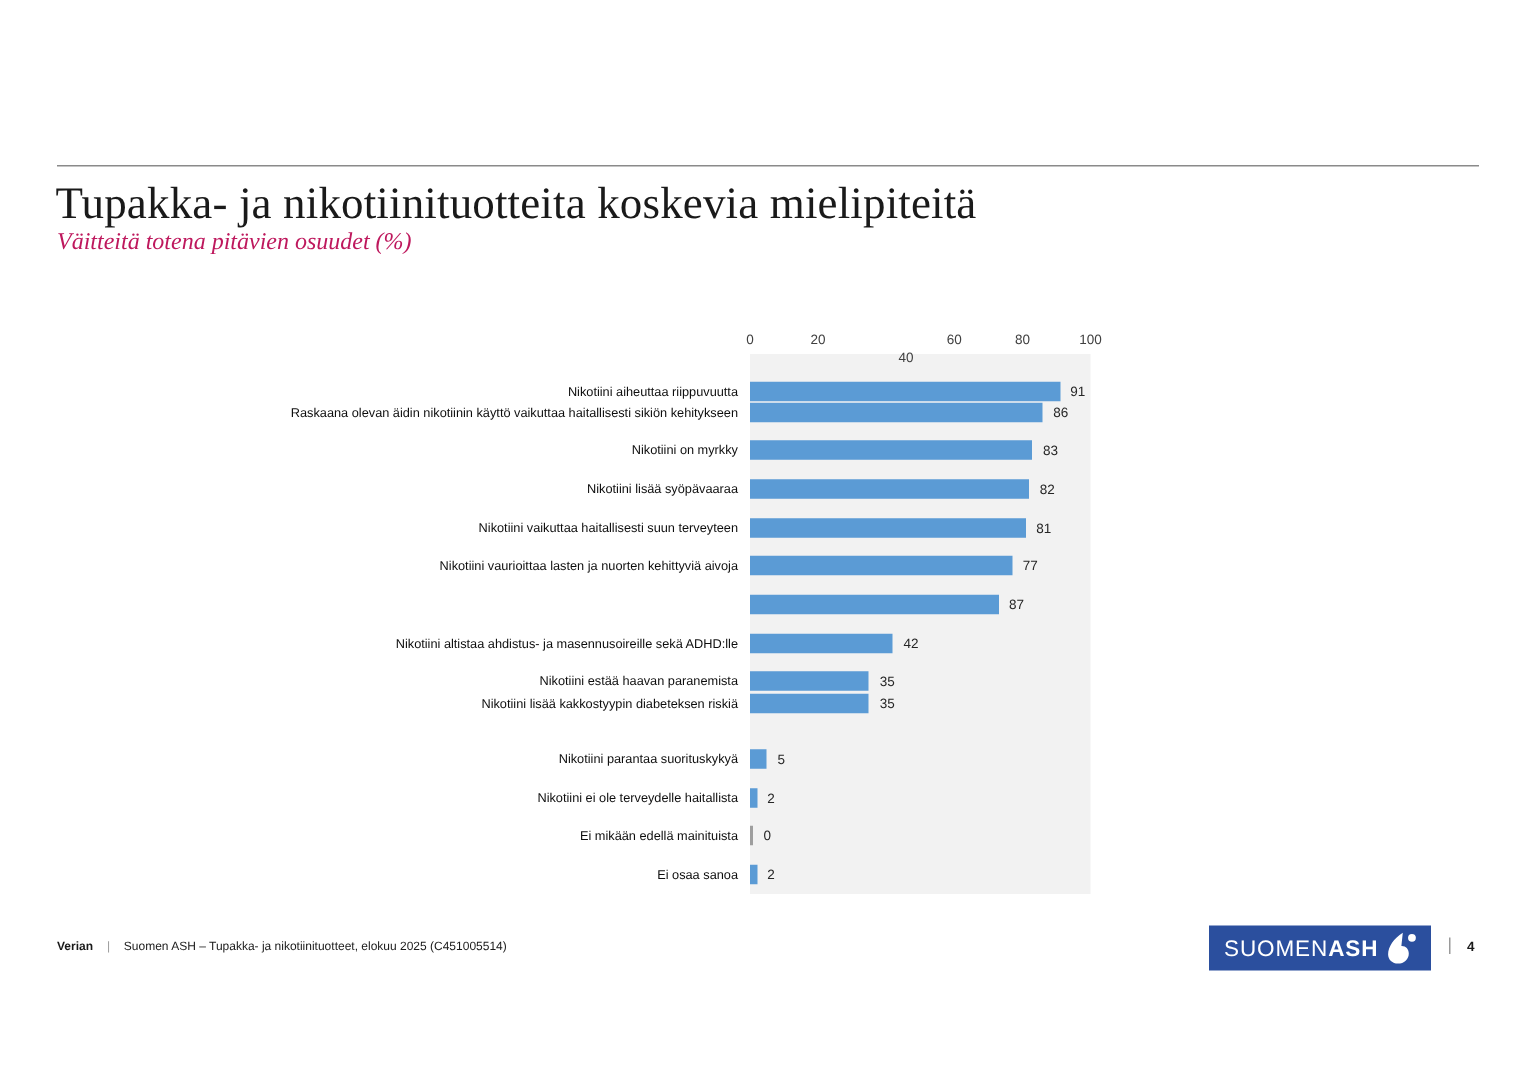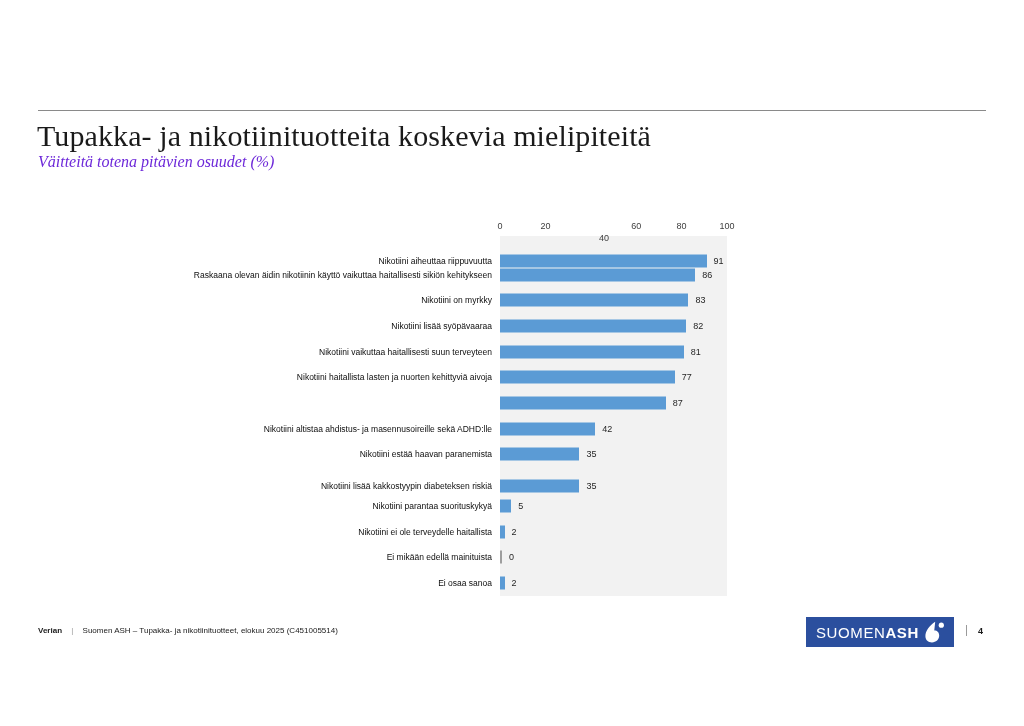--- a/index.html
+++ b/index.html
@@ -40,21 +40,21 @@
   }
   #subtitle {
     position: absolute;
     left: 38px;
     top: 153px;
     width: 900px;
     font-family: "Liberation Serif", serif;
     font-size: 16px;
     font-style: italic;
     font-weight: 400;
-    color: #6d28d9;
+    color: #be185d;
     white-space: nowrap;
   }
 
   
   #chart {
     position: absolute;
     left: 0;
     top: 0;
     width: 1024px;
     height: 726px;
@@ -237,21 +237,21 @@
         <div class="bar-value" style="left: 686.14px; top: 50%;">82</div>
       </div>
       <div class="bar-row" style="top: 338.8px;">
         <div class="cat-label">Nikotiini vaikuttaa haitallisesti suun terveyteen</div>
         <div class="bar-track" style="width: 183.87px;">
           <div class="bar" style="width: 183.87px; background: rgb(91, 155, 213);"></div>
         </div>
         <div class="bar-value" style="left: 683.87px; top: 50%;">81</div>
       </div>
       <div class="bar-row" style="top: 364.5px;">
-        <div class="cat-label">Nikotiini haitallista lasten ja nuorten kehittyviä aivoja</div>
+        <div class="cat-label">Nikotiini vaurioittaa lasten ja nuorten kehittyviä aivoja</div>
         <div class="bar-track" style="width: 174.79px;">
           <div class="bar" style="width: 174.79px; background: rgb(91, 155, 213);"></div>
         </div>
         <div class="bar-value" style="left: 674.79px; top: 50%;">77</div>
       </div>
       <div class="bar-row" style="top: 390.2px;">
         <div class="bar-track" style="width: 165.71px;">
           <div class="bar" style="width: 165.71px; background: rgb(91, 155, 213);"></div>
         </div>
         <div class="bar-value" style="left: 665.71px; top: 50%;">87</div>
@@ -263,21 +263,21 @@
         </div>
         <div class="bar-value" style="left: 595.34px; top: 50%;">42</div>
       </div>
       <div class="bar-row" style="top: 441.6px;">
         <div class="cat-label">Nikotiini estää haavan paranemista</div>
         <div class="bar-track" style="width: 79.45px;">
           <div class="bar" style="width: 79.45px; background: rgb(91, 155, 213);"></div>
         </div>
         <div class="bar-value" style="left: 579.45px; top: 50%;">35</div>
       </div>
-      <div class="bar-row" style="top: 473px;">
+      <div class="bar-row" style="top: 456px;">
         <div class="cat-label">Nikotiini lisää kakkostyypin diabeteksen riskiä</div>
         <div class="bar-track" style="width: 79.45px;">
           <div class="bar" style="width: 79.45px; background: rgb(91, 155, 213);"></div>
         </div>
         <div class="bar-value" style="left: 579.45px; top: 50%;">35</div>
       </div>
       <div class="bar-row" style="top: 493px;">
         <div class="cat-label">Nikotiini parantaa suorituskykyä</div>
         <div class="bar-track" style="width: 11.35px;">
           <div class="bar" style="width: 11.35px; background: rgb(91, 155, 213);"></div>

